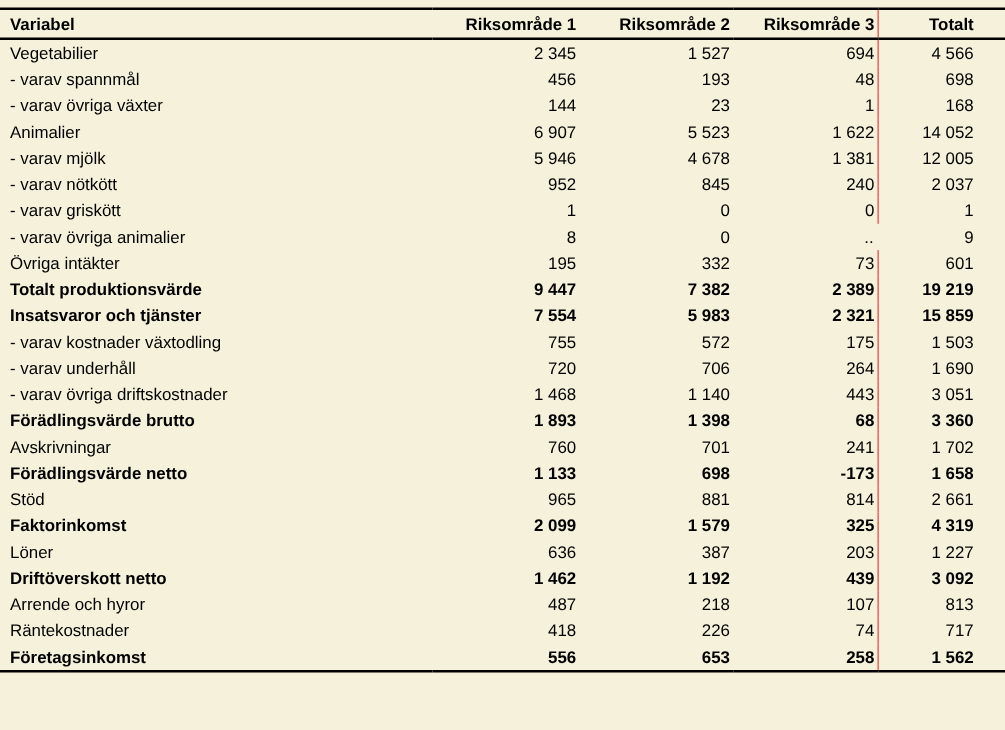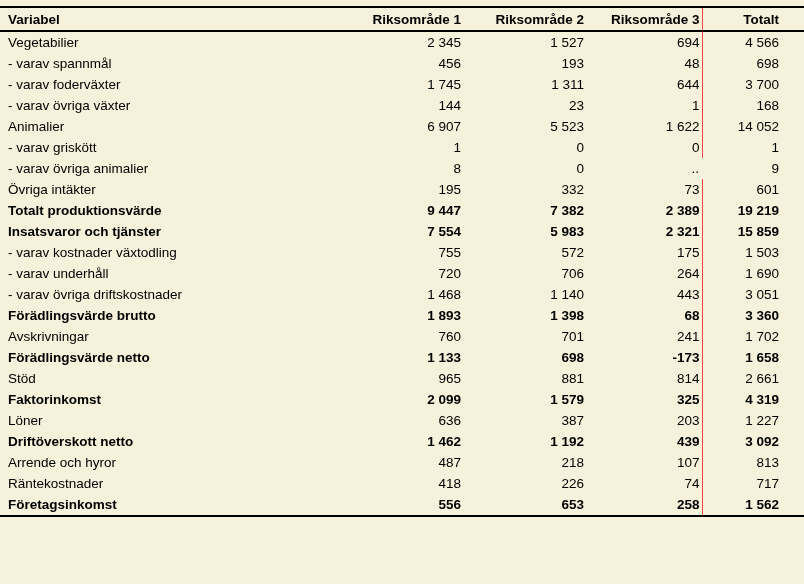--- a/index.html
+++ b/index.html
@@ -88,39 +88,46 @@
           <td class="col-total">4 566</td>
         </tr>
         <tr class="sub">
           <td class="cell-label">- varav spannmål</td>
           <td class="col-r1">456</td>
           <td class="col-r2">193</td>
           <td class="col-r3 rule">48</td>
           <td class="col-total">698</td>
         </tr>
         <tr class="sub">
-          <td class="cell-label">- varav foderväxter</td>
-          <td class="col-r1">1 745</td>
-          <td class="col-r2">1 311</td>
-          <td class="col-r3 rule">644</td>
-          <td class="col-total">3 700</td>
-        </tr>
-        <tr class="sub">
           <td class="cell-label">- varav övriga växter</td>
           <td class="col-r1">144</td>
           <td class="col-r2">23</td>
           <td class="col-r3 rule">1</td>
           <td class="col-total">168</td>
         </tr>
         <tr>
           <td class="cell-label">Animalier</td>
           <td class="col-r1">6 907</td>
           <td class="col-r2">5 523</td>
           <td class="col-r3 rule">1 622</td>
           <td class="col-total">14 052</td>
+        </tr>
+        <tr class="sub">
+          <td class="cell-label">- varav mjölk</td>
+          <td class="col-r1">5 946</td>
+          <td class="col-r2">4 678</td>
+          <td class="col-r3 rule">1 381</td>
+          <td class="col-total">12 005</td>
+        </tr>
+        <tr class="sub">
+          <td class="cell-label">- varav nötkött</td>
+          <td class="col-r1">952</td>
+          <td class="col-r2">845</td>
+          <td class="col-r3 rule">240</td>
+          <td class="col-total">2 037</td>
         </tr>
         <tr class="sub">
           <td class="cell-label">- varav griskött</td>
           <td class="col-r1">1</td>
           <td class="col-r2">0</td>
           <td class="col-r3 rule">0</td>
           <td class="col-total">1</td>
         </tr>
         <tr class="sub">
           <td class="cell-label">- varav övriga animalier</td>

